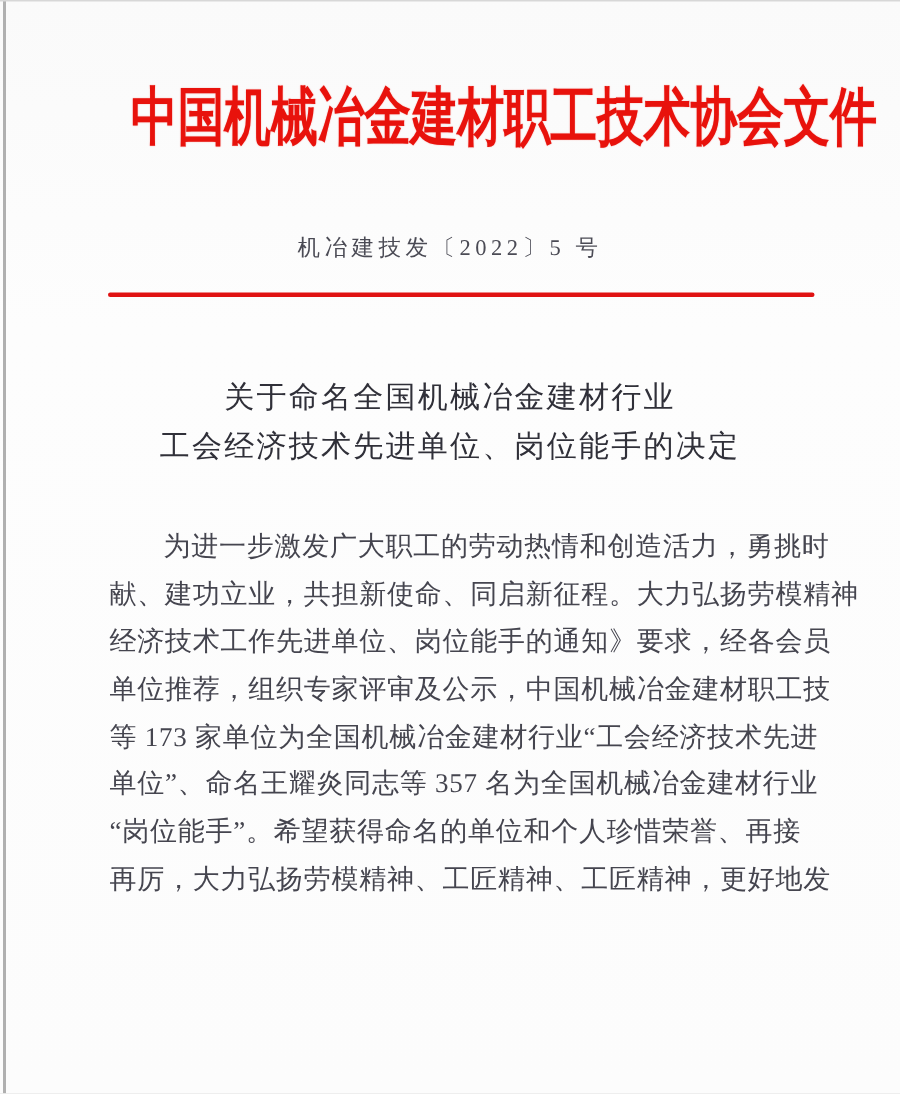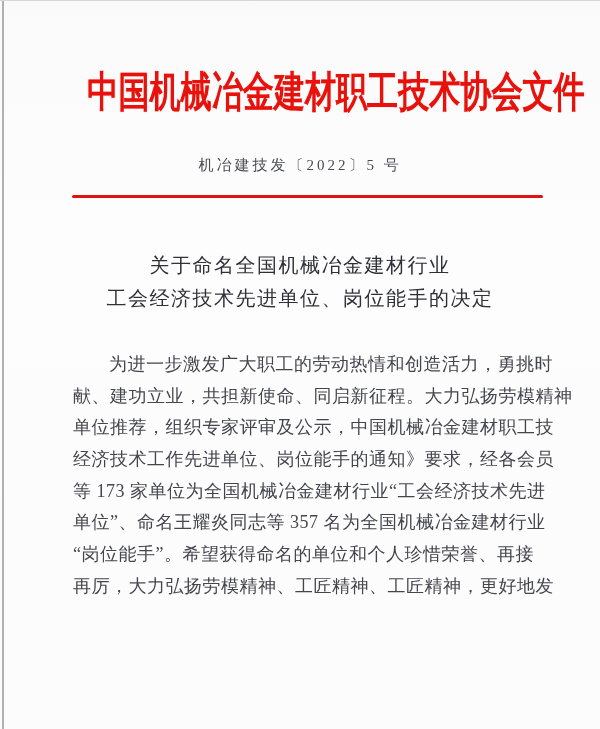--- a/index.html
+++ b/index.html
@@ -27,21 +27,21 @@
   .photo-edge-top {
     position: absolute;
     left: 0;
     top: 0;
     width: 100%;
     height: 1px;
     background: #d7d7d7;
   }
   .org-header {
     position: absolute;
-    top: 64px;
+    top: 50px;
     left: 0;
     width: 100%;
     text-align: right;
     white-space: nowrap;
   }
   .org-header .stretch {
     display: inline-block;
     transform: scale(0.74, 1.0);
     transform-origin: 50% 50%;
     font-size: 42px;
@@ -118,20 +118,20 @@
   <div class="red-divider"></div>
 
   <div class="doc-title">
     <div>关于命名全国机械冶金建材行业</div>
     <div>工会经济技术先进单位、岗位能手的决定</div>
   </div>
 
   <div class="body-block">
     <div class="body-line first">为进一步激发广大职工的劳动热情和创造活力，勇挑时</div>
     <div class="body-line">献、建功立业，共担新使命、同启新征程。大力弘扬劳模精神</div>
+    <div class="body-line">经济技术工作先进单位、岗位能手的通知》要求，经各会员</div>
     <div class="body-line">单位推荐，组织专家评审及公示，中国机械冶金建材职工技</div>
-    <div class="body-line">经济技术工作先进单位、岗位能手的通知》要求，经各会员</div>
     <div class="body-line">等 173 家单位为全国机械冶金建材行业“工会经济技术先进</div>
     <div class="body-line">单位”、命名王耀炎同志等 357 名为全国机械冶金建材行业</div>
     <div class="body-line">“岗位能手”。希望获得命名的单位和个人珍惜荣誉、再接</div>
     <div class="body-line">再厉，大力弘扬劳模精神、工匠精神、工匠精神，更好地发</div>
   </div>
 </div>
 
 </body></html>

